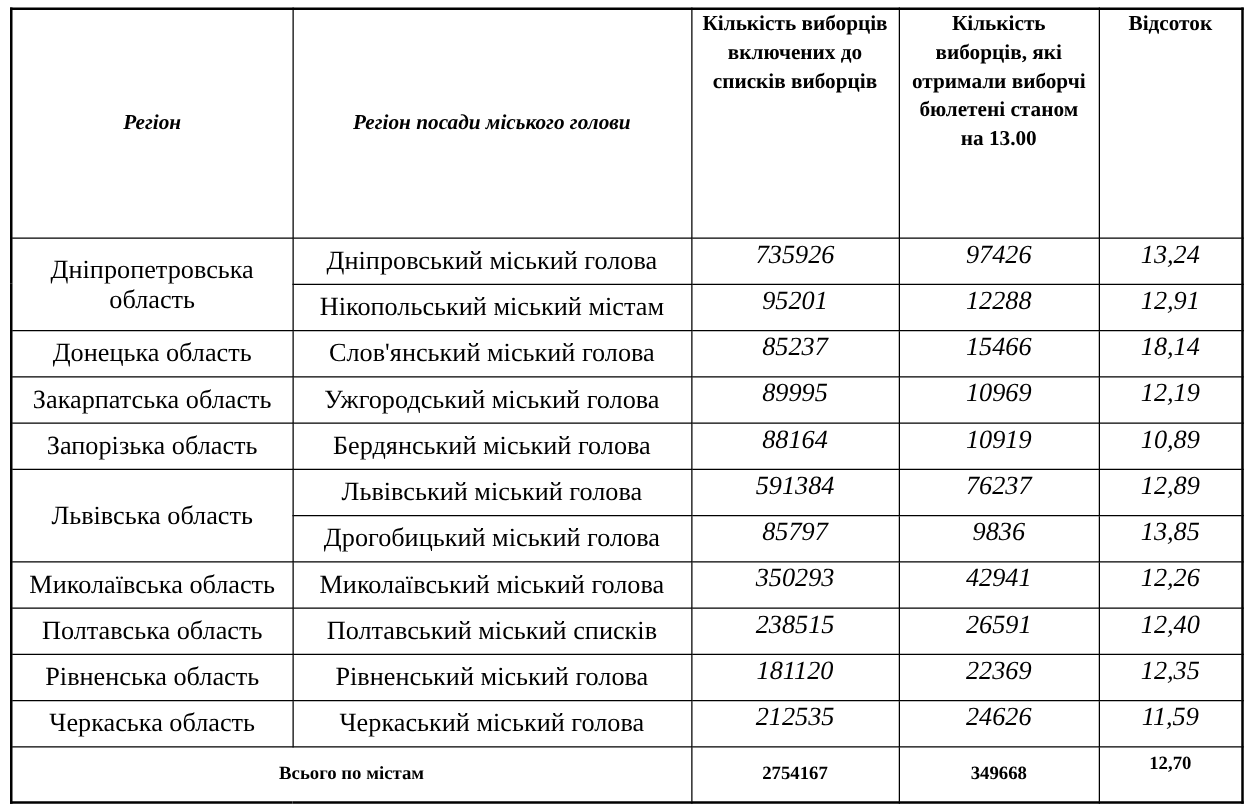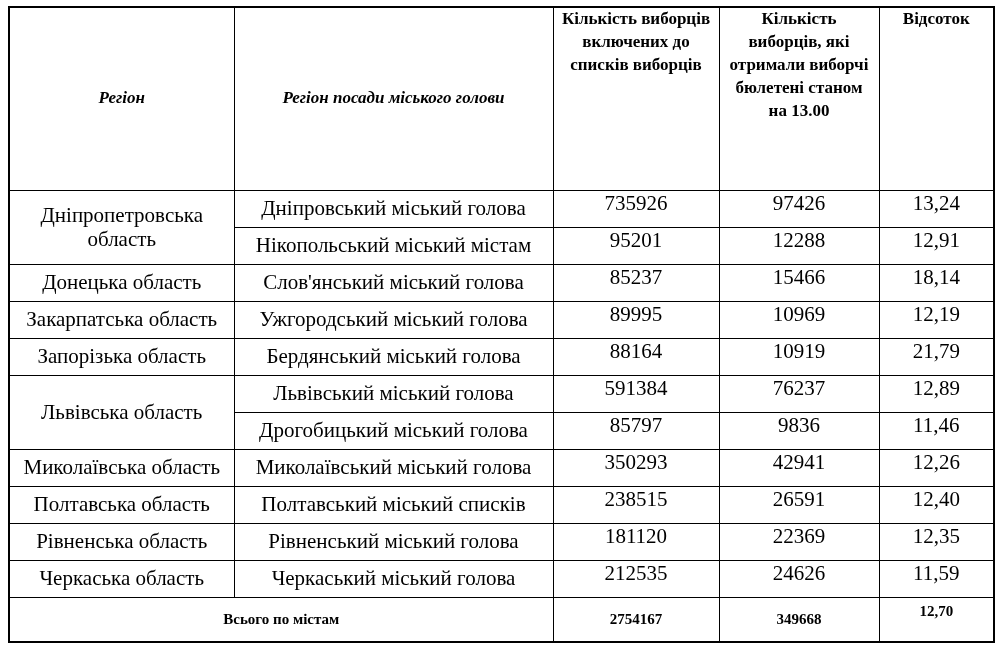--- a/index.html
+++ b/index.html
@@ -38,21 +38,21 @@
   th {
     font-weight: bold;
     font-size: 17px;
     line-height: 1.35;
   }
   .h-mid { vertical-align: middle; font-style: italic; }
   .h-top { vertical-align: top; padding-top: 7px; }
 
   td { font-size: 21px; }
   .region-cell, .pos-cell { vertical-align: middle; line-height: 1.15; }
-  .num-cell { vertical-align: top; padding-top: 3px; }
+  .num-cell { vertical-align: top; padding-top: 3px; font-style: italic; }
 
   .total-row td {
     font-weight: bold;
     font-size: 15px;
     vertical-align: middle;
   }
   .total-row td.num-top {
     vertical-align: top;
     padding-top: 5px;
     margin-top: 13px;
@@ -105,34 +105,34 @@
           <td class="pos-cell">Ужгородський міський голова</td>
           <td class="num-cell">89995</td>
           <td class="num-cell">10969</td>
           <td class="num-cell">12,19</td>
         </tr>
         <tr>
           <td class="region-cell" rowspan="1">Запорізька область</td>
           <td class="pos-cell">Бердянський міський голова</td>
           <td class="num-cell">88164</td>
           <td class="num-cell">10919</td>
-          <td class="num-cell">21,79</td>
+          <td class="num-cell">10,89</td>
         </tr>
         <tr>
           <td class="region-cell" rowspan="2">Львівська область</td>
           <td class="pos-cell">Львівський міський голова</td>
           <td class="num-cell">591384</td>
           <td class="num-cell">76237</td>
           <td class="num-cell">12,89</td>
         </tr>
         <tr>
           <td class="pos-cell">Дрогобицький міський голова</td>
           <td class="num-cell">85797</td>
           <td class="num-cell">9836</td>
-          <td class="num-cell">11,46</td>
+          <td class="num-cell">13,85</td>
         </tr>
         <tr>
           <td class="region-cell" rowspan="1">Миколаївська область</td>
           <td class="pos-cell">Миколаївський міський голова</td>
           <td class="num-cell">350293</td>
           <td class="num-cell">42941</td>
           <td class="num-cell">12,26</td>
         </tr>
         <tr>
           <td class="region-cell" rowspan="1">Полтавська область</td>

